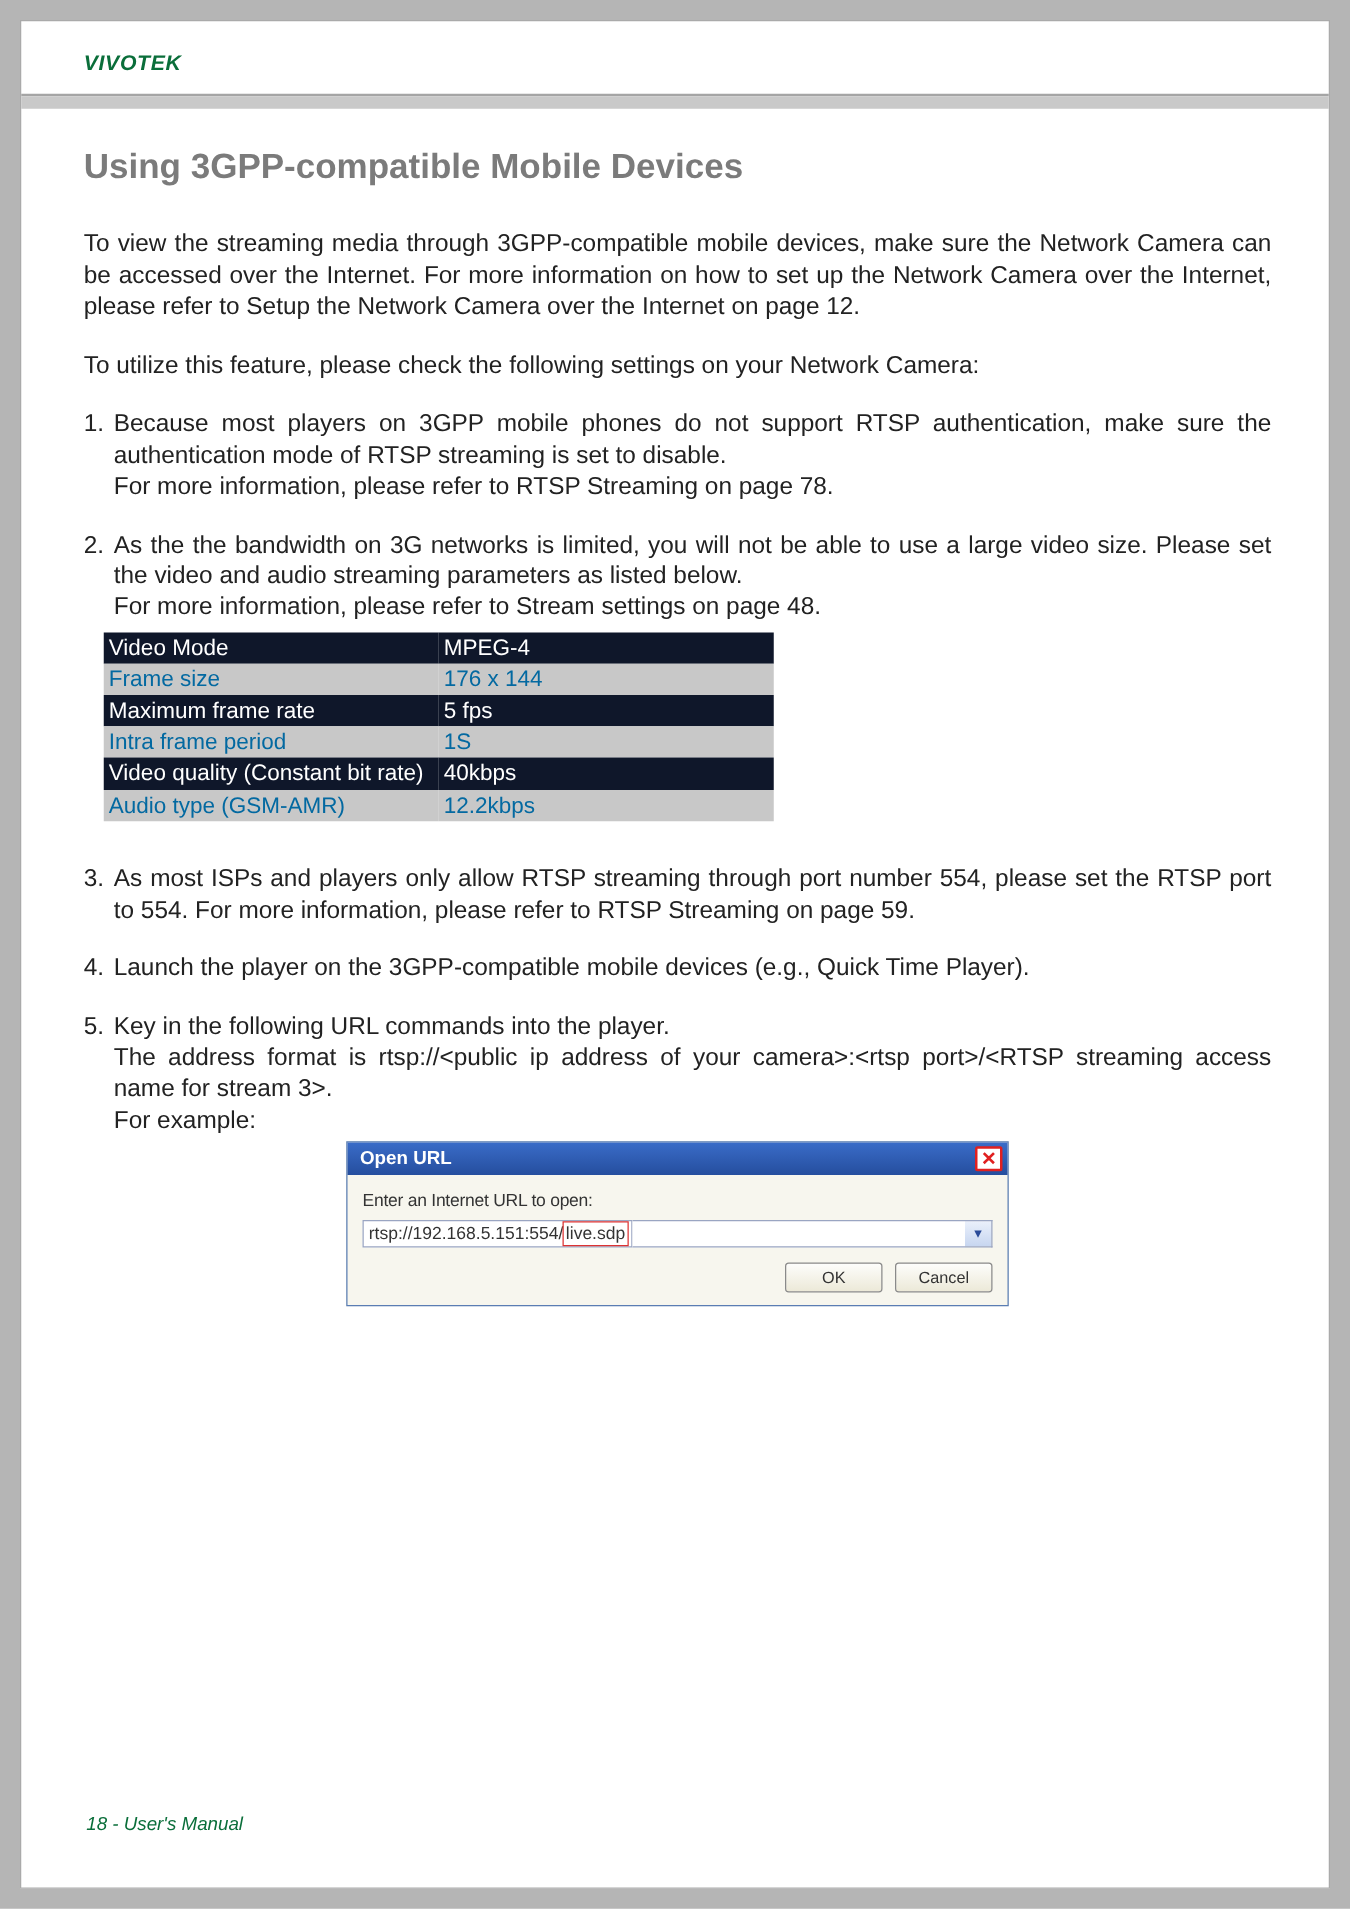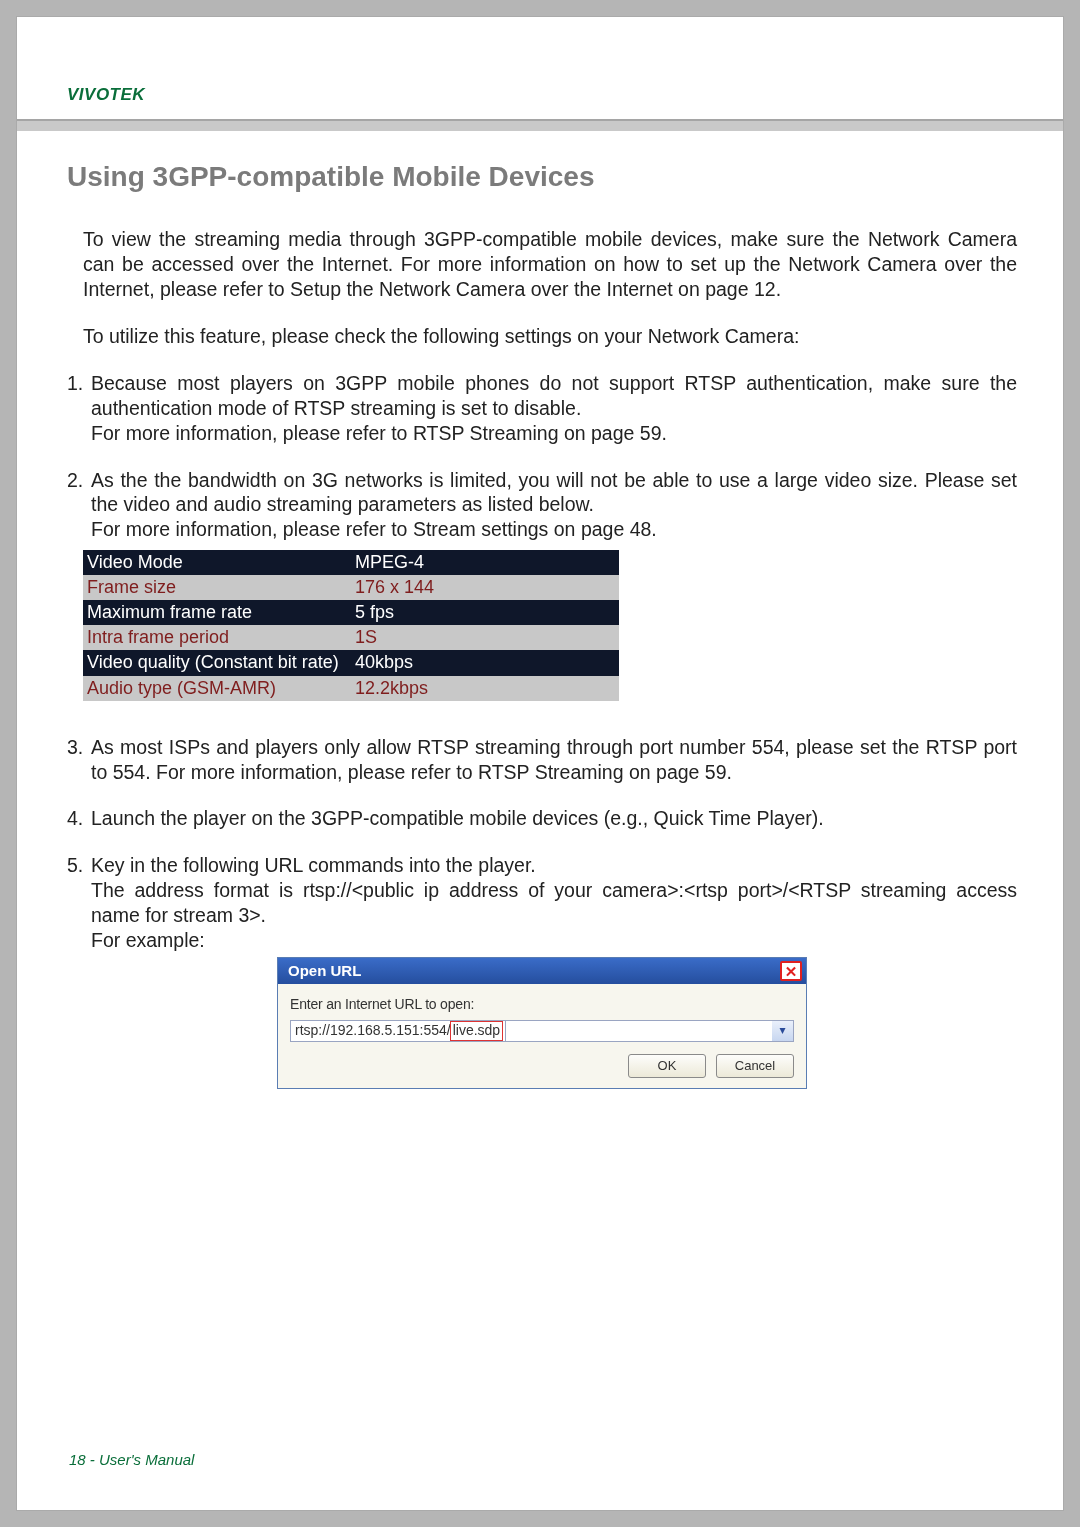--- a/index.html
+++ b/index.html
@@ -14,21 +14,20 @@
     position: absolute;
     left: 16px;
     top: 16px;
     right: 16px;
     bottom: 16px;
     background: #fff;
     border: 1px solid #aaa;
   }
   .header {
     padding: 24px 50px 8px 50px;
-    margin-top: 44px;
   }
   .brand {
     color: #0a6e3a;
     font-style: italic;
     font-weight: bold;
     font-size: 17px;
     letter-spacing: 0.5px;
   }
   .rule-wrap {
     margin-top: 6px;
@@ -40,36 +39,36 @@
     color: #222;
     font-size: 19.5px;
     line-height: 1.28;
   }
   h1.title {
     color: #7b7b7b;
     font-size: 28px;
     font-weight: bold;
     margin-bottom: 32px;
   }
-  .para { margin-bottom: 22px; text-align: justify; margin-left: 16px; }
+  .para { margin-bottom: 22px; text-align: justify; }
   ol.steps { list-style: none; }
   ol.steps > li { margin-bottom: 22px; }
   .step-row { display: flex; }
   .step-num { min-width: 24px; }
   .step-body { flex: 1; text-align: justify; }
   .step-sub { margin-left: 24px; text-align: justify; }
   .settings-table {
     margin-top: 8px;
     margin-left: 16px;
     border-collapse: collapse;
   }
   .settings-table td {
     font-size: 18px;
     padding: 1px 6px 1px 4px;
-    color: #7f1d1d;
+    color: #0369a1;
   }
   .settings-table td.k { width: 268px; }
   .settings-table td.v { width: 268px; }
   .row-dark td { background: #0f172a; color: #fff; }
   .row-light td { background: #c8c8c8; }
   .dialog-wrap {
     margin-left: 210px;
     margin-top: 4px;
   }
   .dialog {
@@ -170,21 +169,21 @@
 
     <p class="para">To view the streaming media through 3GPP-compatible mobile devices, make sure the Network Camera can be accessed over the Internet. For more information on how to set up the Network Camera over the Internet, please refer to Setup the Network Camera over the Internet on page 12.</p>
     <p class="para">To utilize this feature, please check the following settings on your Network Camera:</p>
 
     <ol class="steps">
       <li>
         <div class="step-row">
           <div class="step-num">1.</div>
           <div class="step-body">Because most players on 3GPP mobile phones do not support RTSP authentication, make sure the authentication mode of RTSP streaming is set to disable.</div>
         </div>
-        <div class="step-sub">For more information, please refer to RTSP Streaming on page 59.</div>
+        <div class="step-sub">For more information, please refer to RTSP Streaming on page 78.</div>
       </li>
 
       <li>
         <div class="step-row">
           <div class="step-num">2.</div>
           <div class="step-body">As the the bandwidth on 3G networks is limited, you will not be able to use a large video size. Please set the video and audio streaming parameters as listed below.</div>
         </div>
         <div class="step-sub">For more information, please refer to Stream settings on page 48.</div>
 
         <table class="settings-table">

